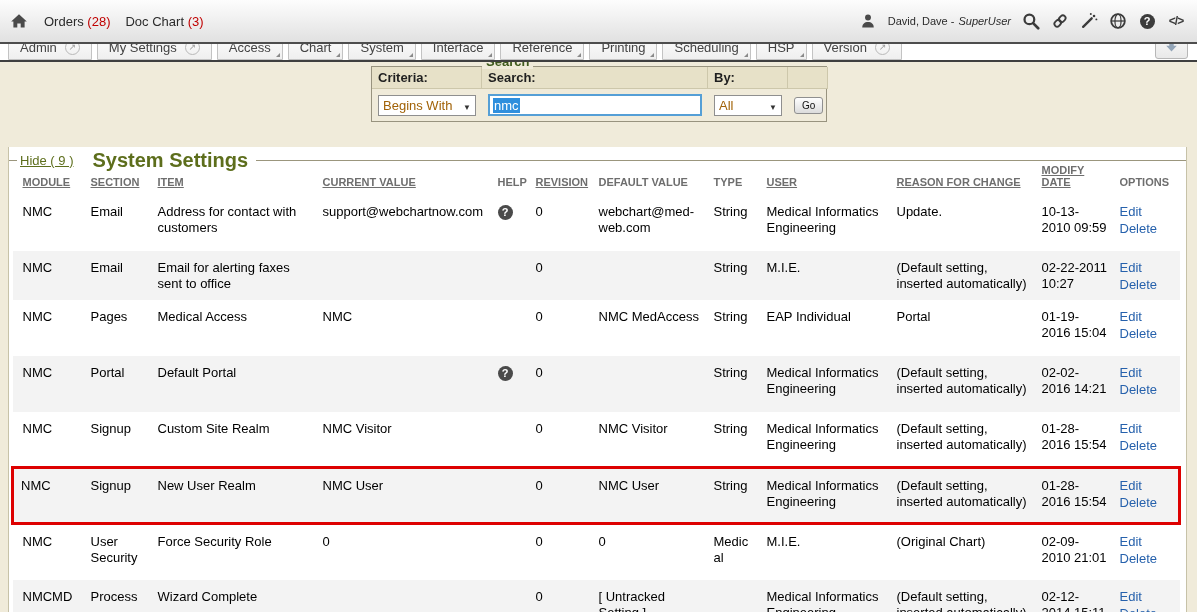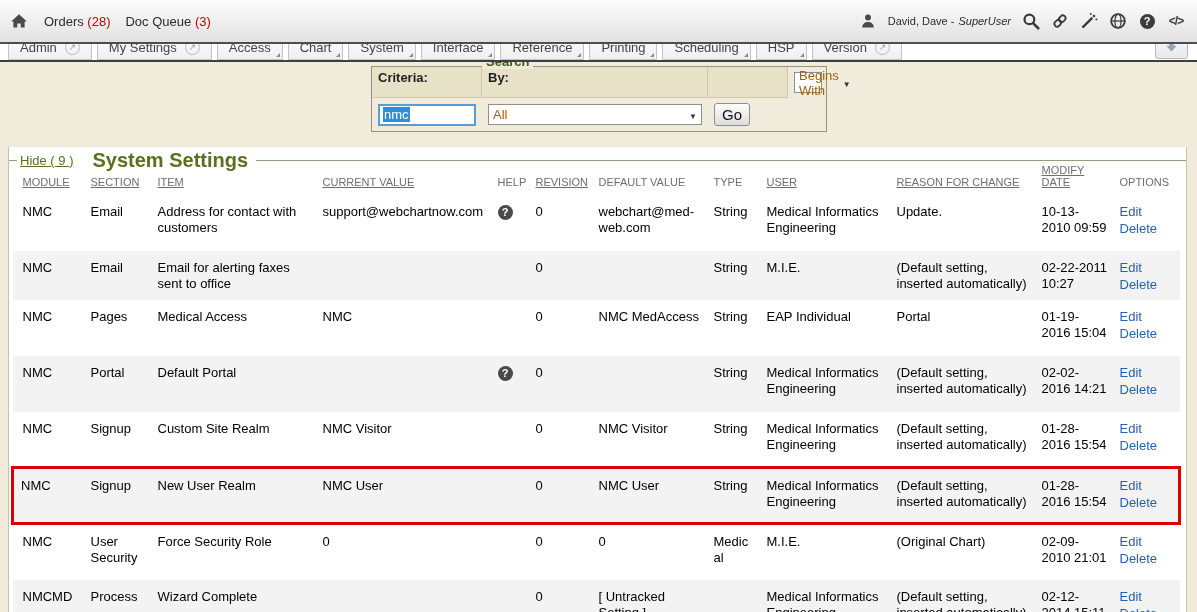--- a/index.html
+++ b/index.html
@@ -84,42 +84,42 @@
     background:#fff; border:1px solid #8f8f8f; height:21px; padding:0 4px;
     font-size:13px; color:#a16207; cursor:pointer; width:100%;
   }
   .fake-select .arr::after { content:"▼"; font-size:8px; color:#333; margin-left:4px; }
   .search-input {
     background:#fff; border:2px solid #559fd6; height:22px; width:100%;
     display:flex; align-items:center; padding:0 3px; font-size:13px; cursor:text;
   }
   .sel-text { background:#2f8fdd; color:#fff; padding:0 1px; }
   .go-button {
-    font-size:15px; padding:2px 7px; border:1px solid #8f8f8f; border-radius:3px;
+    font-size:10px; padding:2px 7px; border:1px solid #8f8f8f; border-radius:3px;
     background:linear-gradient(#fefefe,#dcdcdc); cursor:pointer; font-family:inherit; color:#111;
   }
 
   
   .settings-fieldset {
     position:absolute; left:8px; top:147px; width:1179px; height:520px;
     background:#fff; border:1px solid #c7c2a8; border-top:none;
   }
   .settings-legend {
     position:absolute; top:-10px; left:0; width:100%;
     display:flex; align-items:center;
   }
   .pre-line { width:8px; border-top:1px solid #9b967d; flex:none; }
   .post-line { flex:1; border-top:1px solid #9b967d; }
   .hide-link { color:#5d6e1c; font-size:13px; text-decoration:underline; margin:16px 3px; cursor:pointer; white-space:nowrap; }
   .settings-title { color:#5d6e1c; font-size:20px; font-weight:bold; margin:0 8px 0 16px; white-space:nowrap; }
 
   
   .settings-table { border-collapse:collapse; table-layout:fixed; width:1155px; margin-left:2px; }
   .settings-table thead th {
-    vertical-align:bottom; text-align:left; font-size:11px; font-weight:normal; color:#6e6e6e;
+    vertical-align:bottom; text-align:left; font-size:11px; font-weight:bold; color:#6e6e6e;
     padding:16px 12px 7px 0; height:48px;
   }
   .settings-table thead th:first-child { padding-left:10px; }
   .th-label.sortable { text-decoration:underline; cursor:pointer; }
   .settings-table tbody td {
     vertical-align:top; font-size:13px; color:#000; padding:9px 12px 6px 0; line-height:1.22;
     overflow-wrap:break-word;
   }
   .settings-table tbody td:first-child { padding-left:10px; }
   .settings-table tbody tr { height:56px; }
@@ -140,21 +140,21 @@
 
 <div class="topbar">
   <div class="topbar-left">
     <span class="tb-icon">
       <svg class="tb-svg" width="18" height="17" viewBox="0 0 20 20">
         <path d="M10 1.5 L19.2 10 h-2.6 v7.2 h-4.6 v-4.8 h-4 v4.8 H3.4 V10 H0.8 z" fill="#4a4a4a"></path>
       </svg>
     </span>
     <span style="display:flex; gap:15px;">
         <span class="nav-item"><span>Orders</span> <span class="count">(28)</span></span>
-        <span class="nav-item"><span>Doc Queue</span> <span class="count">(3)</span></span>
+        <span class="nav-item"><span>Doc Chart</span> <span class="count">(3)</span></span>
       </span>
   </div>
   <div class="topbar-right">
     <span class="tb-icon">
       <svg class="tb-svg" width="16" height="16" viewBox="0 0 20 20" fill="#4a4a4a">
         <circle cx="10" cy="5.6" r="3.7"></circle>
         <path d="M2.8 18 c0-4.2 3.1-6.7 7.2-6.7 s7.2 2.5 7.2 6.7 z"></path>
       </svg>
     </span>
     <span class="user-label">
@@ -242,20 +242,21 @@
     <svg width="17" height="17" viewBox="0 0 20 20">
       <path d="M10 17.2 L3.8 10.4 h3.6 V2.8 h5.2 v7.6 h3.6 z" fill="#93a5b8"></path>
     </svg>
   </div>
 </div>
 
 <div class="search-panel">
   <span class="search-legend">Search</span>
   <div class="search-grid">
     <div class="sp-head">Criteria:</div>
+    <div class="sp-head">Search:</div>
     <div class="sp-head">By:</div>
     <div class="sp-head"></div>
 
     <div class="sp-cell">
       <div class="fake-select">
         <span>Begins With</span>
         <span class="arr"></span>
       </div>
     </div>
     <div class="sp-cell">

